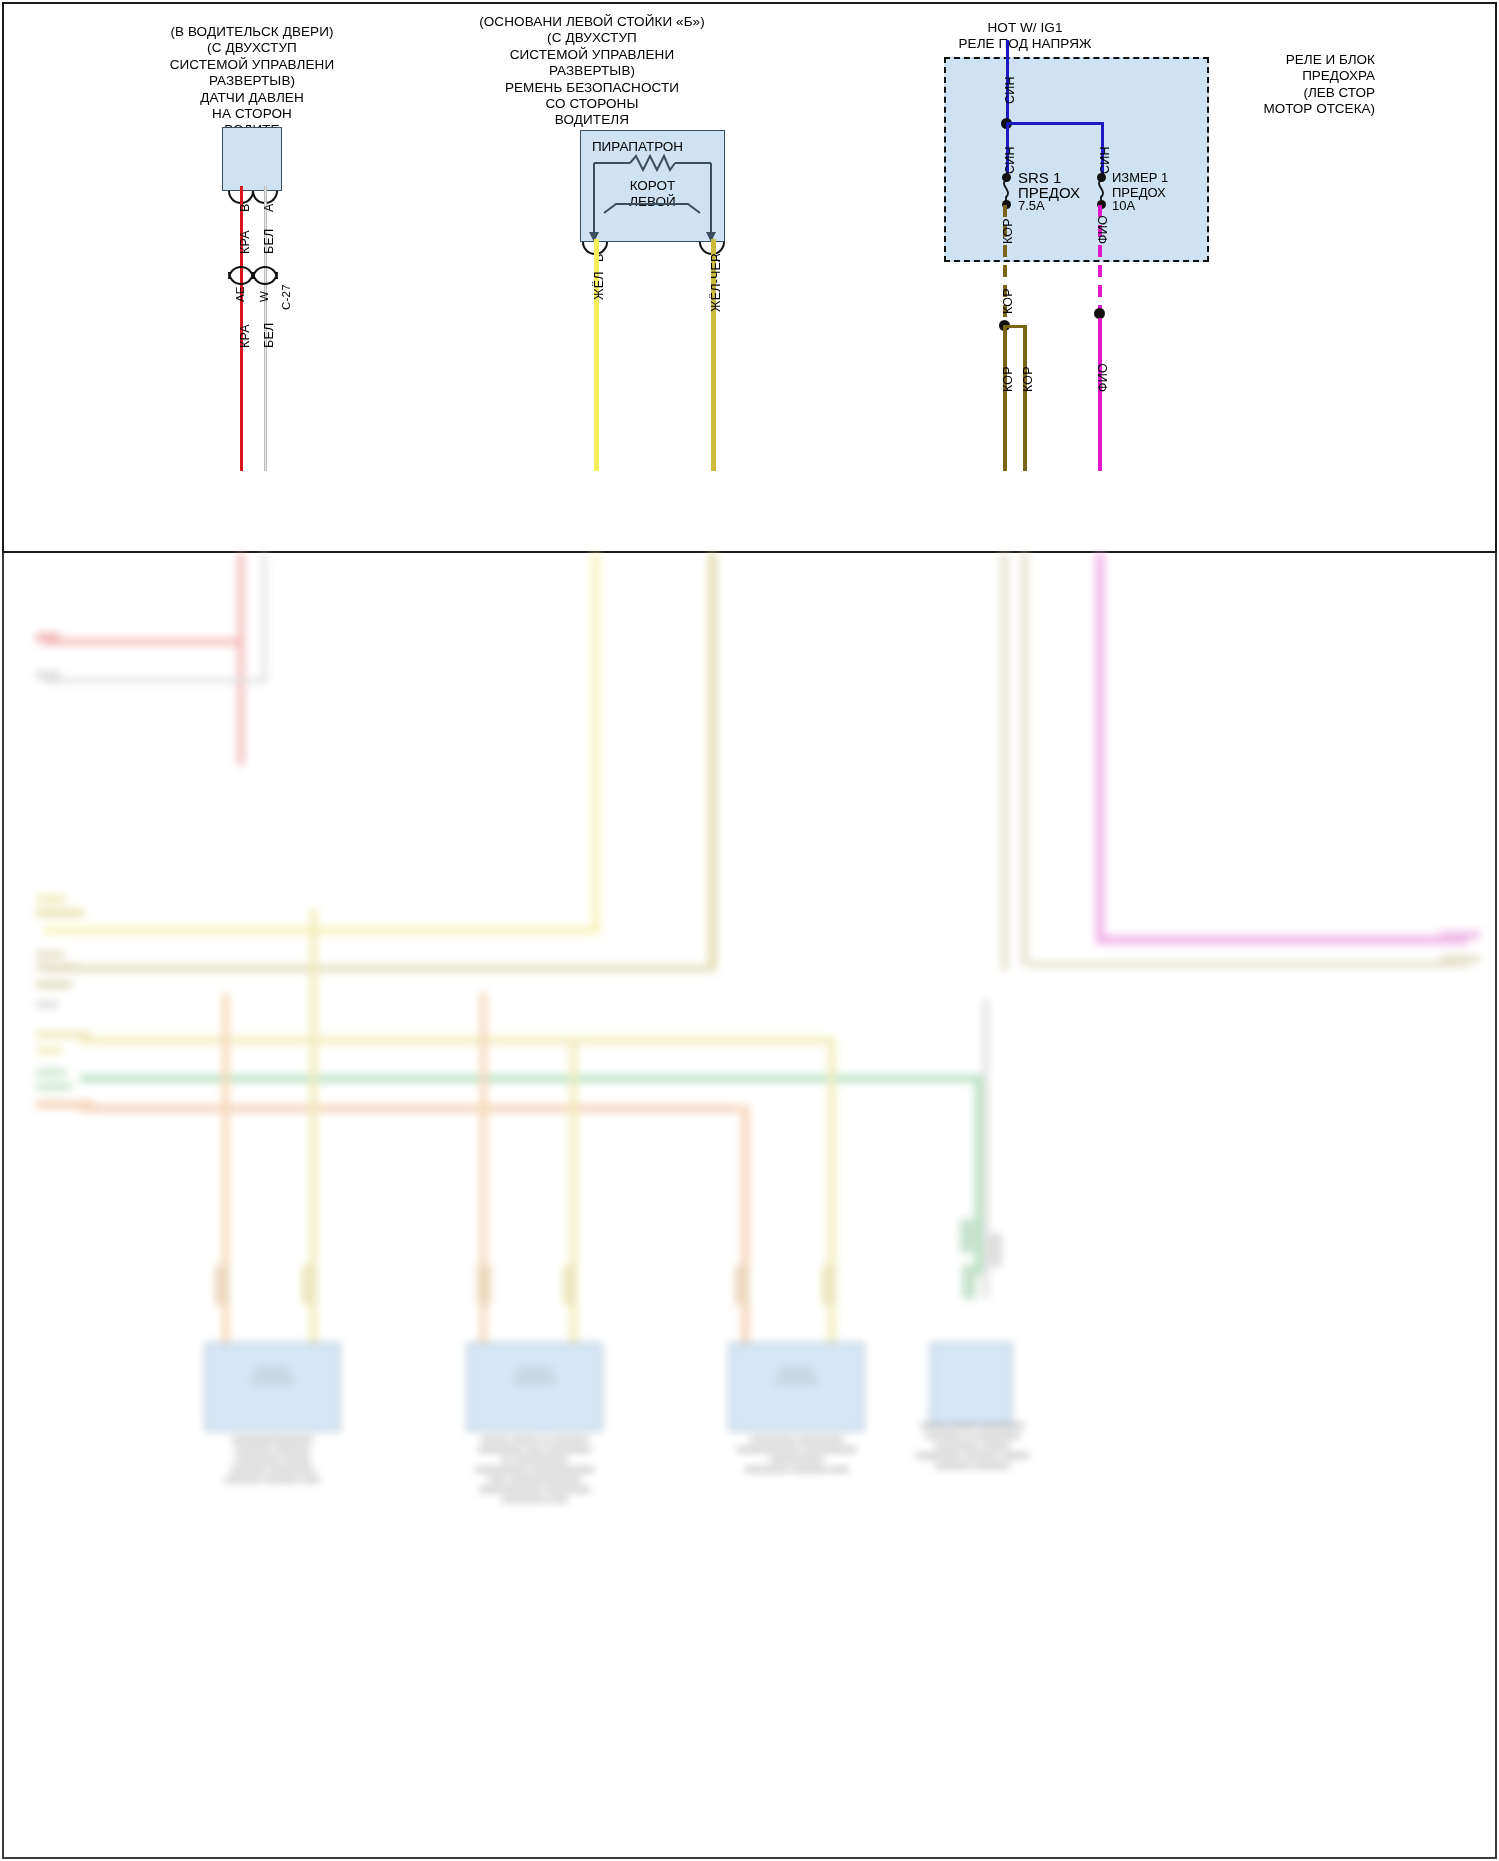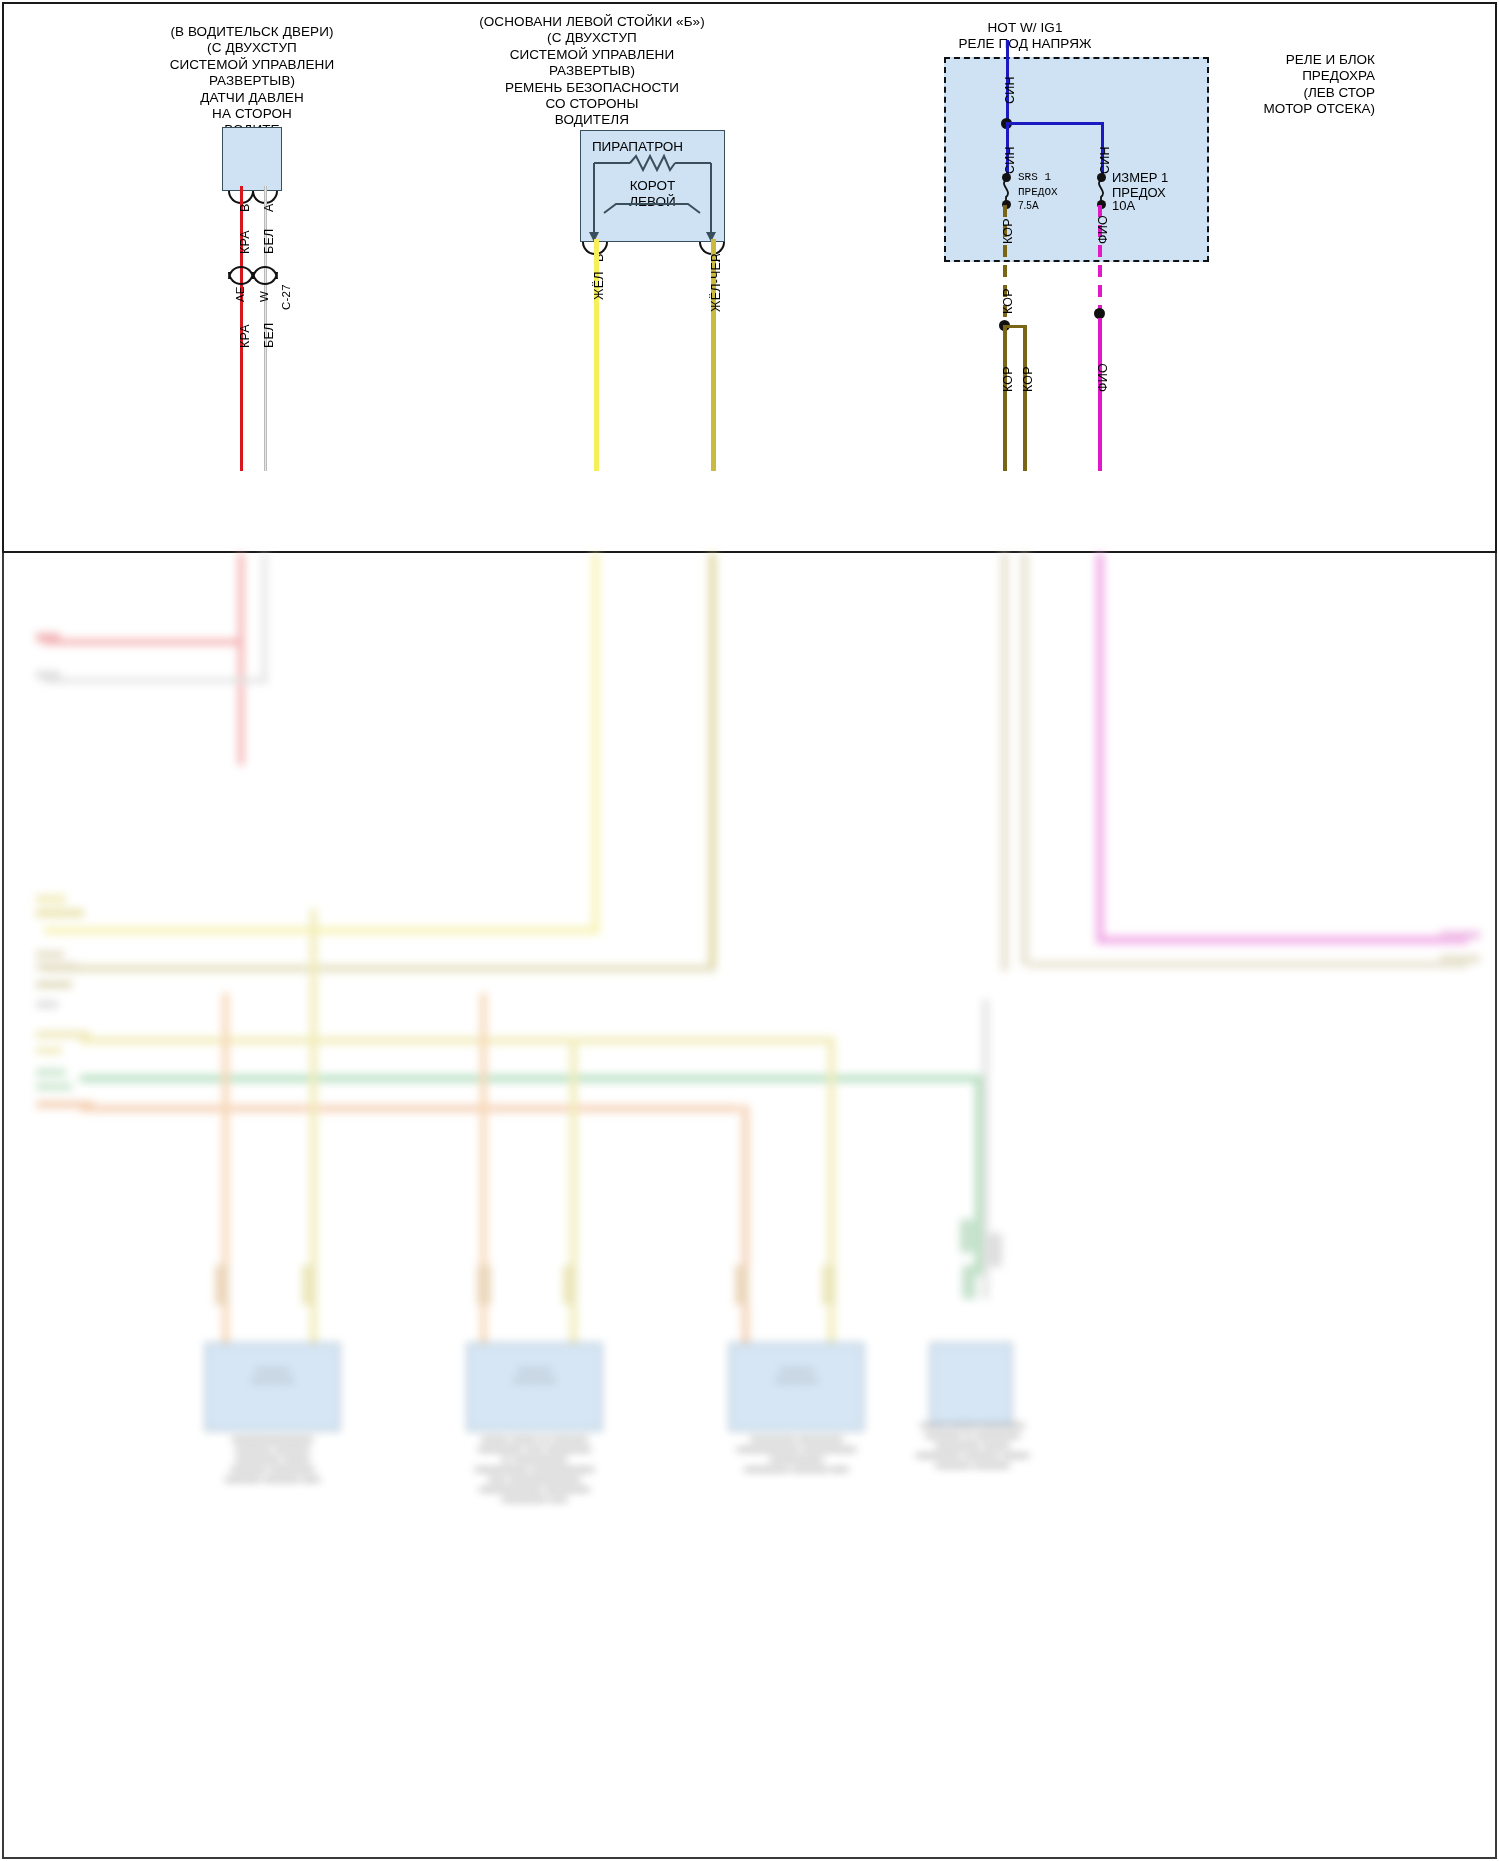--- a/index.html
+++ b/index.html
@@ -138,23 +138,23 @@
 
   <div class="wl" style="left:1003px;top:104px;">СИН</div>
   <div class="wl" style="left:1003px;top:174px;">СИН</div>
   <div class="wl" style="left:1098px;top:174px;">СИН</div>
 
   <div class="dot" style="left:1002px;top:173px;width:9px;height:9px;"></div>
   <svg class="fuse" style="left:996px;top:180px;" width="22" height="24">
     <path d="M10,0 C3,5 17,11 10,17 L10,24" fill="none" stroke="#111" stroke-width="1.8"></path>
   </svg>
   <div class="dot" style="left:1002px;top:200px;width:9px;height:9px;"></div>
-  <div class="cap-l" style="left:1018px;top:170px;width:90px;font-size:11px;line-height:15px;font-family:Liberation Mono, monospace;">SRS 1
+  <div class="cap-l" style="left:1018px;top:170px;width:90px;font-size:15px;line-height:15px;">SRS 1
 ПРЕДОХ</div>
-  <div class="cap-l" style="left:1018px;top:198px;font-size:10px;">7.5A</div>
+  <div class="cap-l" style="left:1018px;top:198px;font-size:13px;">7.5A</div>
 
   <div class="dot" style="left:1097px;top:173px;width:9px;height:9px;"></div>
   <svg class="fuse" style="left:1091px;top:180px;" width="22" height="24">
     <path d="M10,0 C3,5 17,11 10,17 L10,24" fill="none" stroke="#111" stroke-width="1.8"></path>
   </svg>
   <div class="dot" style="left:1097px;top:200px;width:9px;height:9px;"></div>
   <div class="cap-l" style="left:1112px;top:170px;width:95px;font-size:13px;line-height:15px;">ИЗМЕР 1
 ПРЕДОХ</div>
   <div class="cap-l" style="left:1112px;top:198px;font-size:13px;">10A</div>
 

